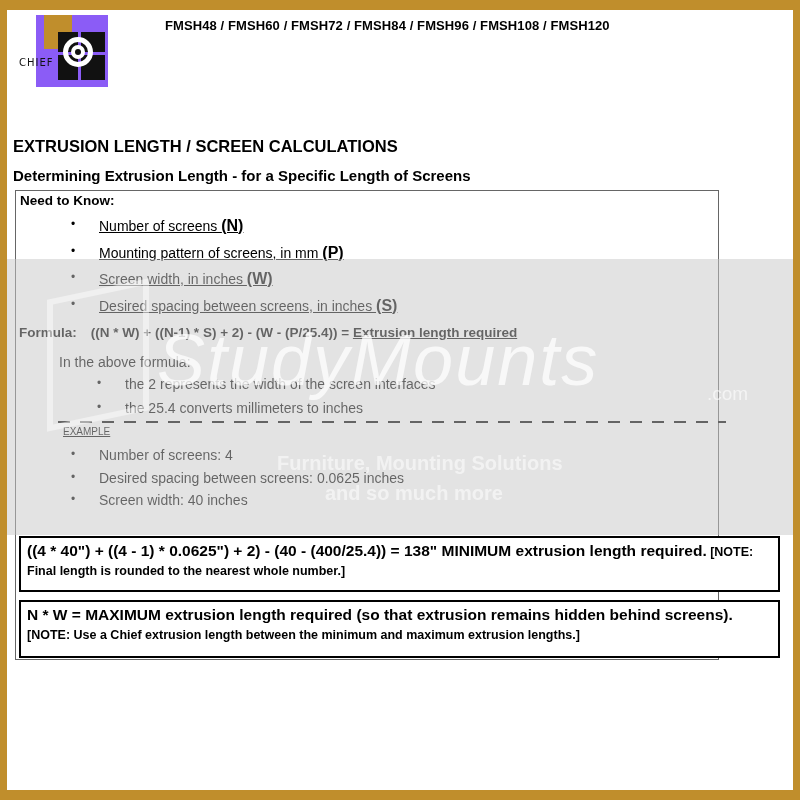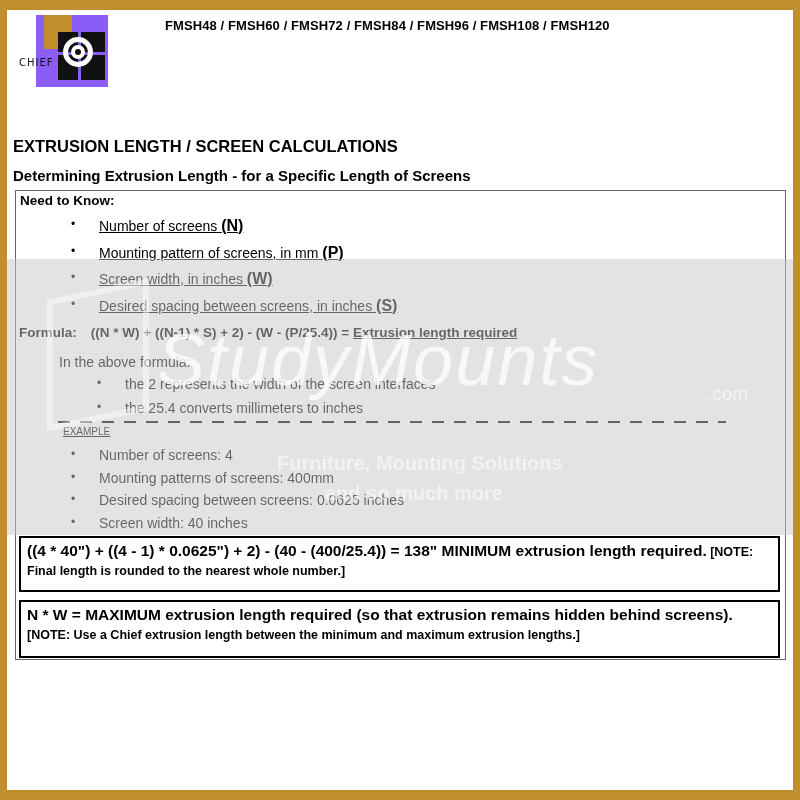--- a/index.html
+++ b/index.html
@@ -12,21 +12,21 @@
   .logo .blk2 { position: absolute; left: 45px; top: 17px; width: 24px; height: 20px; background: #111; }
   .logo .blk3 { position: absolute; left: 22px; top: 40px; width: 20px; height: 25px; background: #111; }
   .logo .blk4 { position: absolute; left: 45px; top: 40px; width: 24px; height: 25px; background: #111; }
   .logo .ring { position: absolute; left: 27px; top: 22px; width: 30px; height: 30px; border-radius: 50%; border: 5px solid #fff; box-sizing: border-box; }
   .logo .ring-inner { position: absolute; left: 35px; top: 30px; width: 14px; height: 14px; border-radius: 50%; background: #fff; }
   .logo .ring-core { position: absolute; left: 39px; top: 34px; width: 6px; height: 6px; background: #111; border-radius: 50%; }
   .logo .logo-text { position: absolute; left: -17px; top: 42px; font-family: "DejaVu Sans", sans-serif; font-size: 10px; letter-spacing: 1px; color: #111; }
   .models { position: absolute; left: 158px; top: 8px; font-size: 13px; font-weight: bold; letter-spacing: 0.1px; }
   .h1 { position: absolute; left: 6px; top: 127px; font-size: 16.5px; font-weight: bold; }
   .h2 { position: absolute; left: 6px; top: 157px; font-size: 15px; font-weight: bold; }
-  .box { position: absolute; left: 8px; top: 180px; width: 771px; height: 470px; border: 1px solid #666; box-sizing: border-box; }
+  .box { position: absolute; left: 8px; top: 180px; width: 704px; height: 470px; border: 1px solid #666; box-sizing: border-box; }
   .need { position: absolute; left: 4px; top: 2px; font-size: 13.5px; font-weight: bold; }
   .ul { position: absolute; list-style: none; margin: 0; padding: 0; }
   .ul li { position: relative; font-size: 14px; white-space: nowrap; }
   .ul li::before { content: "•"; position: absolute; left: -28px; top: 0; font-size: 12px; }
   .ul li b { font-size: 16px; }
   .need-list { left: 83px; top: 26px; text-decoration: underline; }
   .need-list li { height: 26.5px; }
   .formula { position: absolute; left: 3px; top: 134px; font-size: 13.5px; font-weight: bold; white-space: nowrap; }
   .formula .lbl { margin-right: 14px; }
   .formula u { text-decoration: underline; }
@@ -91,21 +91,20 @@
     <ul class="ul above-list">
       <li>the 2 represents the width of the screen interfaces</li>
       <li>the 25.4 converts millimeters to inches</li>
     </ul>
 
     <div class="dash"></div>
 
     <div class="example">EXAMPLE</div>
     <ul class="ul ex-list">
       <li>Number of screens:  4</li>
-      <li>Mounting patterns of screens:  400mm</li>
       <li>Desired spacing between screens:  0.0625 inches</li>
       <li>Screen width: 40 inches</li>
     </ul>
 
     <div class="rbox rbox1">
       <span class="big">((4 * 40") + ((4 - 1) * 0.0625") + 2) - (40 - (400/25.4)) = 138" MINIMUM extrusion length required.</span><span class="small"> [NOTE: Final length is rounded to the nearest whole number.]</span>
     </div>
 
     <div class="rbox rbox2">
       <span class="big">N * W = MAXIMUM extrusion length required (so that extrusion remains hidden behind screens).</span><span class="small">  [NOTE: Use a Chief extrusion length between the minimum and maximum extrusion lengths.]</span>

